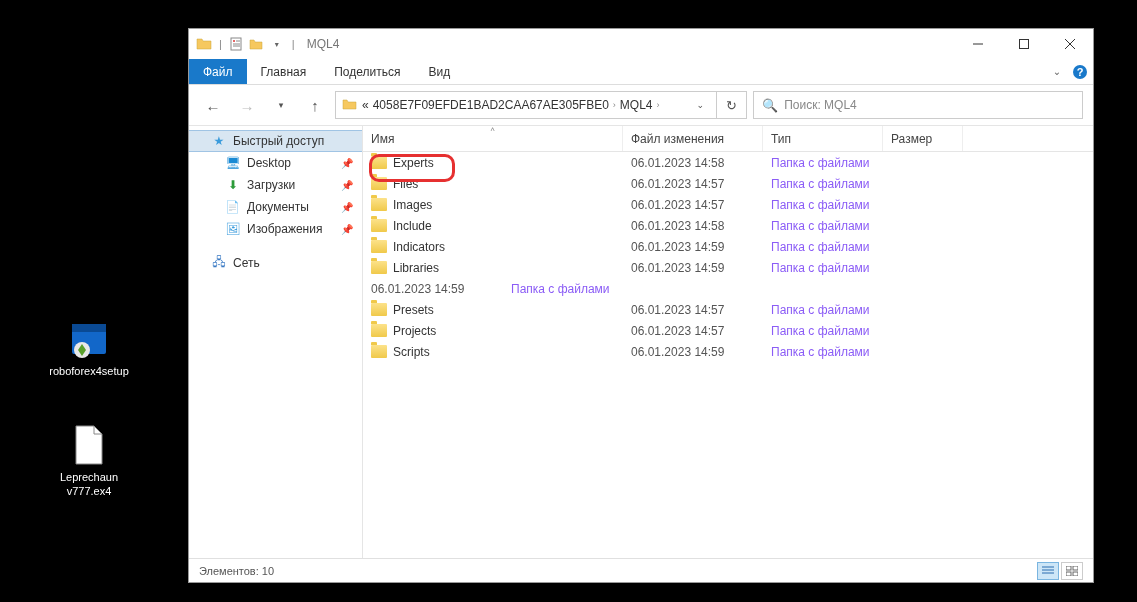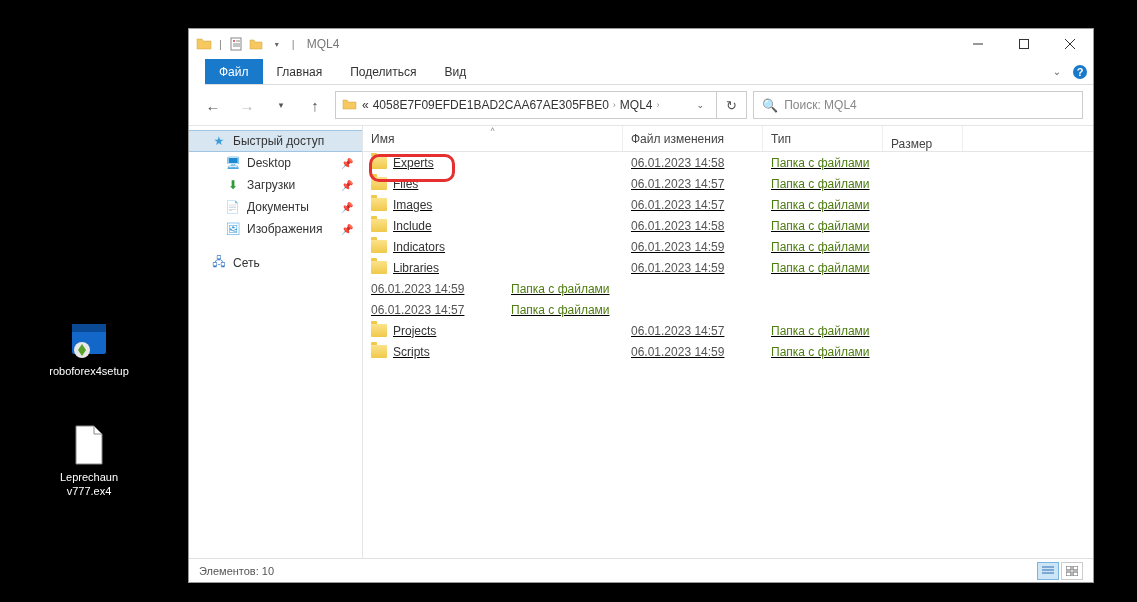--- a/index.html
+++ b/index.html
@@ -16,21 +16,21 @@
 
 .titlebar { height: 30px; display: flex; align-items: center; background: #fff; }
 .titlebar .qat { display: flex; align-items: center; padding-left: 6px; gap: 2px; }
 .titlebar .qat .qicon { width: 18px; height: 18px; display: flex; align-items: center; justify-content: center; }
 .titlebar .sep { color: #888; padding: 0 4px; font-size: 11px; }
 .titlebar .title { color: #777; font-size: 12px; padding-left: 8px; }
 .titlebar .winbtns { margin-left: auto; display: flex; }
 .titlebar .winbtn { width: 46px; height: 30px; display: flex; align-items: center; justify-content: center; color: #555; font-size: 10px; }
 
 
-.ribbon { height: 26px; display: flex; align-items: stretch; border-bottom: 1px solid #ddd; margin-left: 16px; }
+.ribbon { height: 26px; display: flex; align-items: stretch; border-bottom: 1px solid #ddd; }
 .ribbon .tab { padding: 0 14px; display: flex; align-items: center; font-size: 12px; color: #333; }
 .ribbon .tab.file { background: #1979ca; color: #fff; }
 .ribbon .spacer { flex: 1; }
 .ribbon .helpbtn { width: 26px; display: flex; align-items: center; justify-content: center; }
 .ribbon .chev { width: 20px; display: flex; align-items: center; justify-content: center; color: #666; font-size: 10px; }
 
 
 .addr-row { height: 40px; display: flex; align-items: center; padding: 6px 10px; gap: 6px; }
 .nav-arrow { width: 28px; height: 28px; display: flex; align-items: center; justify-content: center; color: #555; font-size: 15px; }
 .nav-arrow.dis { color: #bbb; }
@@ -52,27 +52,27 @@
 .nav-icon { width: 16px; height: 16px; display: inline-flex; align-items: center; justify-content: center; }
 
 
 .filelist { flex: 1; display: flex; flex-direction: column; }
 .list-header { display: flex; height: 26px; align-items: center; border-bottom: 1px solid #e5e5e5; font-size: 12px; color: #444; }
 .list-header .col { padding: 0 8px; border-right: 1px solid #eee; height: 100%; display: flex; align-items: center; }
 .col.name { width: 260px; position: relative; }
 .col.name .sort { position: absolute; left: 50%; top: -1px; transform: translateX(-50%); color: #888; font-size: 8px; }
 .col.date { width: 140px; }
 .col.type { width: 120px; }
-.col.size { width: 80px; align-items: flex-end; }
-.list-rows { flex: 1; overflow: auto; text-decoration: underline; }
+.col.size { width: 80px; }
+.list-rows { flex: 1; overflow: auto; }
 .row { display: flex; height: 21px; align-items: center; font-size: 12px; color: #333; }
 .row .cell { padding: 0 8px; }
 .row .cell.name { width: 260px; display: flex; align-items: center; gap: 6px; }
 .row .cell.date { width: 140px; color: #555; }
-.row .cell.type { width: 120px; color: #4d7c0f; }
+.row .cell.type { width: 120px; color: #8b5cf6; }
 .folder-icon { width: 16px; height: 13px; background: linear-gradient(#fce28a, #f0c94a); border-radius: 1px; position: relative; }
 .folder-icon::before { content: ""; position: absolute; top: -3px; left: 0; width: 6px; height: 3px; background: #f0c94a; border-radius: 1px 1px 0 0; }
 
 
 .highlight-ring { position: absolute; border: 3px solid #e63030; border-radius: 10px; pointer-events: none; }
 
 
 .statusbar { height: 24px; border-top: 1px solid #e0e0e0; display: flex; align-items: center; font-size: 11px; color: #555; padding: 0 10px; }
 .statusbar .viewbtns { margin-left: auto; display: flex; gap: 2px; }
 .statusbar .viewbtn { width: 22px; height: 18px; border: 1px solid #ccc; display: flex; align-items: center; justify-content: center; font-size: 10px; }
@@ -295,20 +295,24 @@
               <span>Libraries</span>
             </div>
             <div class="cell date">06.01.2023 14:59</div>
             <div class="cell type">Папка с файлами</div>
           </div>
           <div class="row">
             <div class="cell date">06.01.2023 14:59</div>
             <div class="cell type">Папка с файлами</div>
           </div>
           <div class="row">
+            <div class="cell name">
+              <span class="folder-icon"></span>
+              <span>Presets</span>
+            </div>
             <div class="cell date">06.01.2023 14:57</div>
             <div class="cell type">Папка с файлами</div>
           </div>
           <div class="row">
             <div class="cell name">
               <span class="folder-icon"></span>
               <span>Projects</span>
             </div>
             <div class="cell date">06.01.2023 14:57</div>
             <div class="cell type">Папка с файлами</div>

